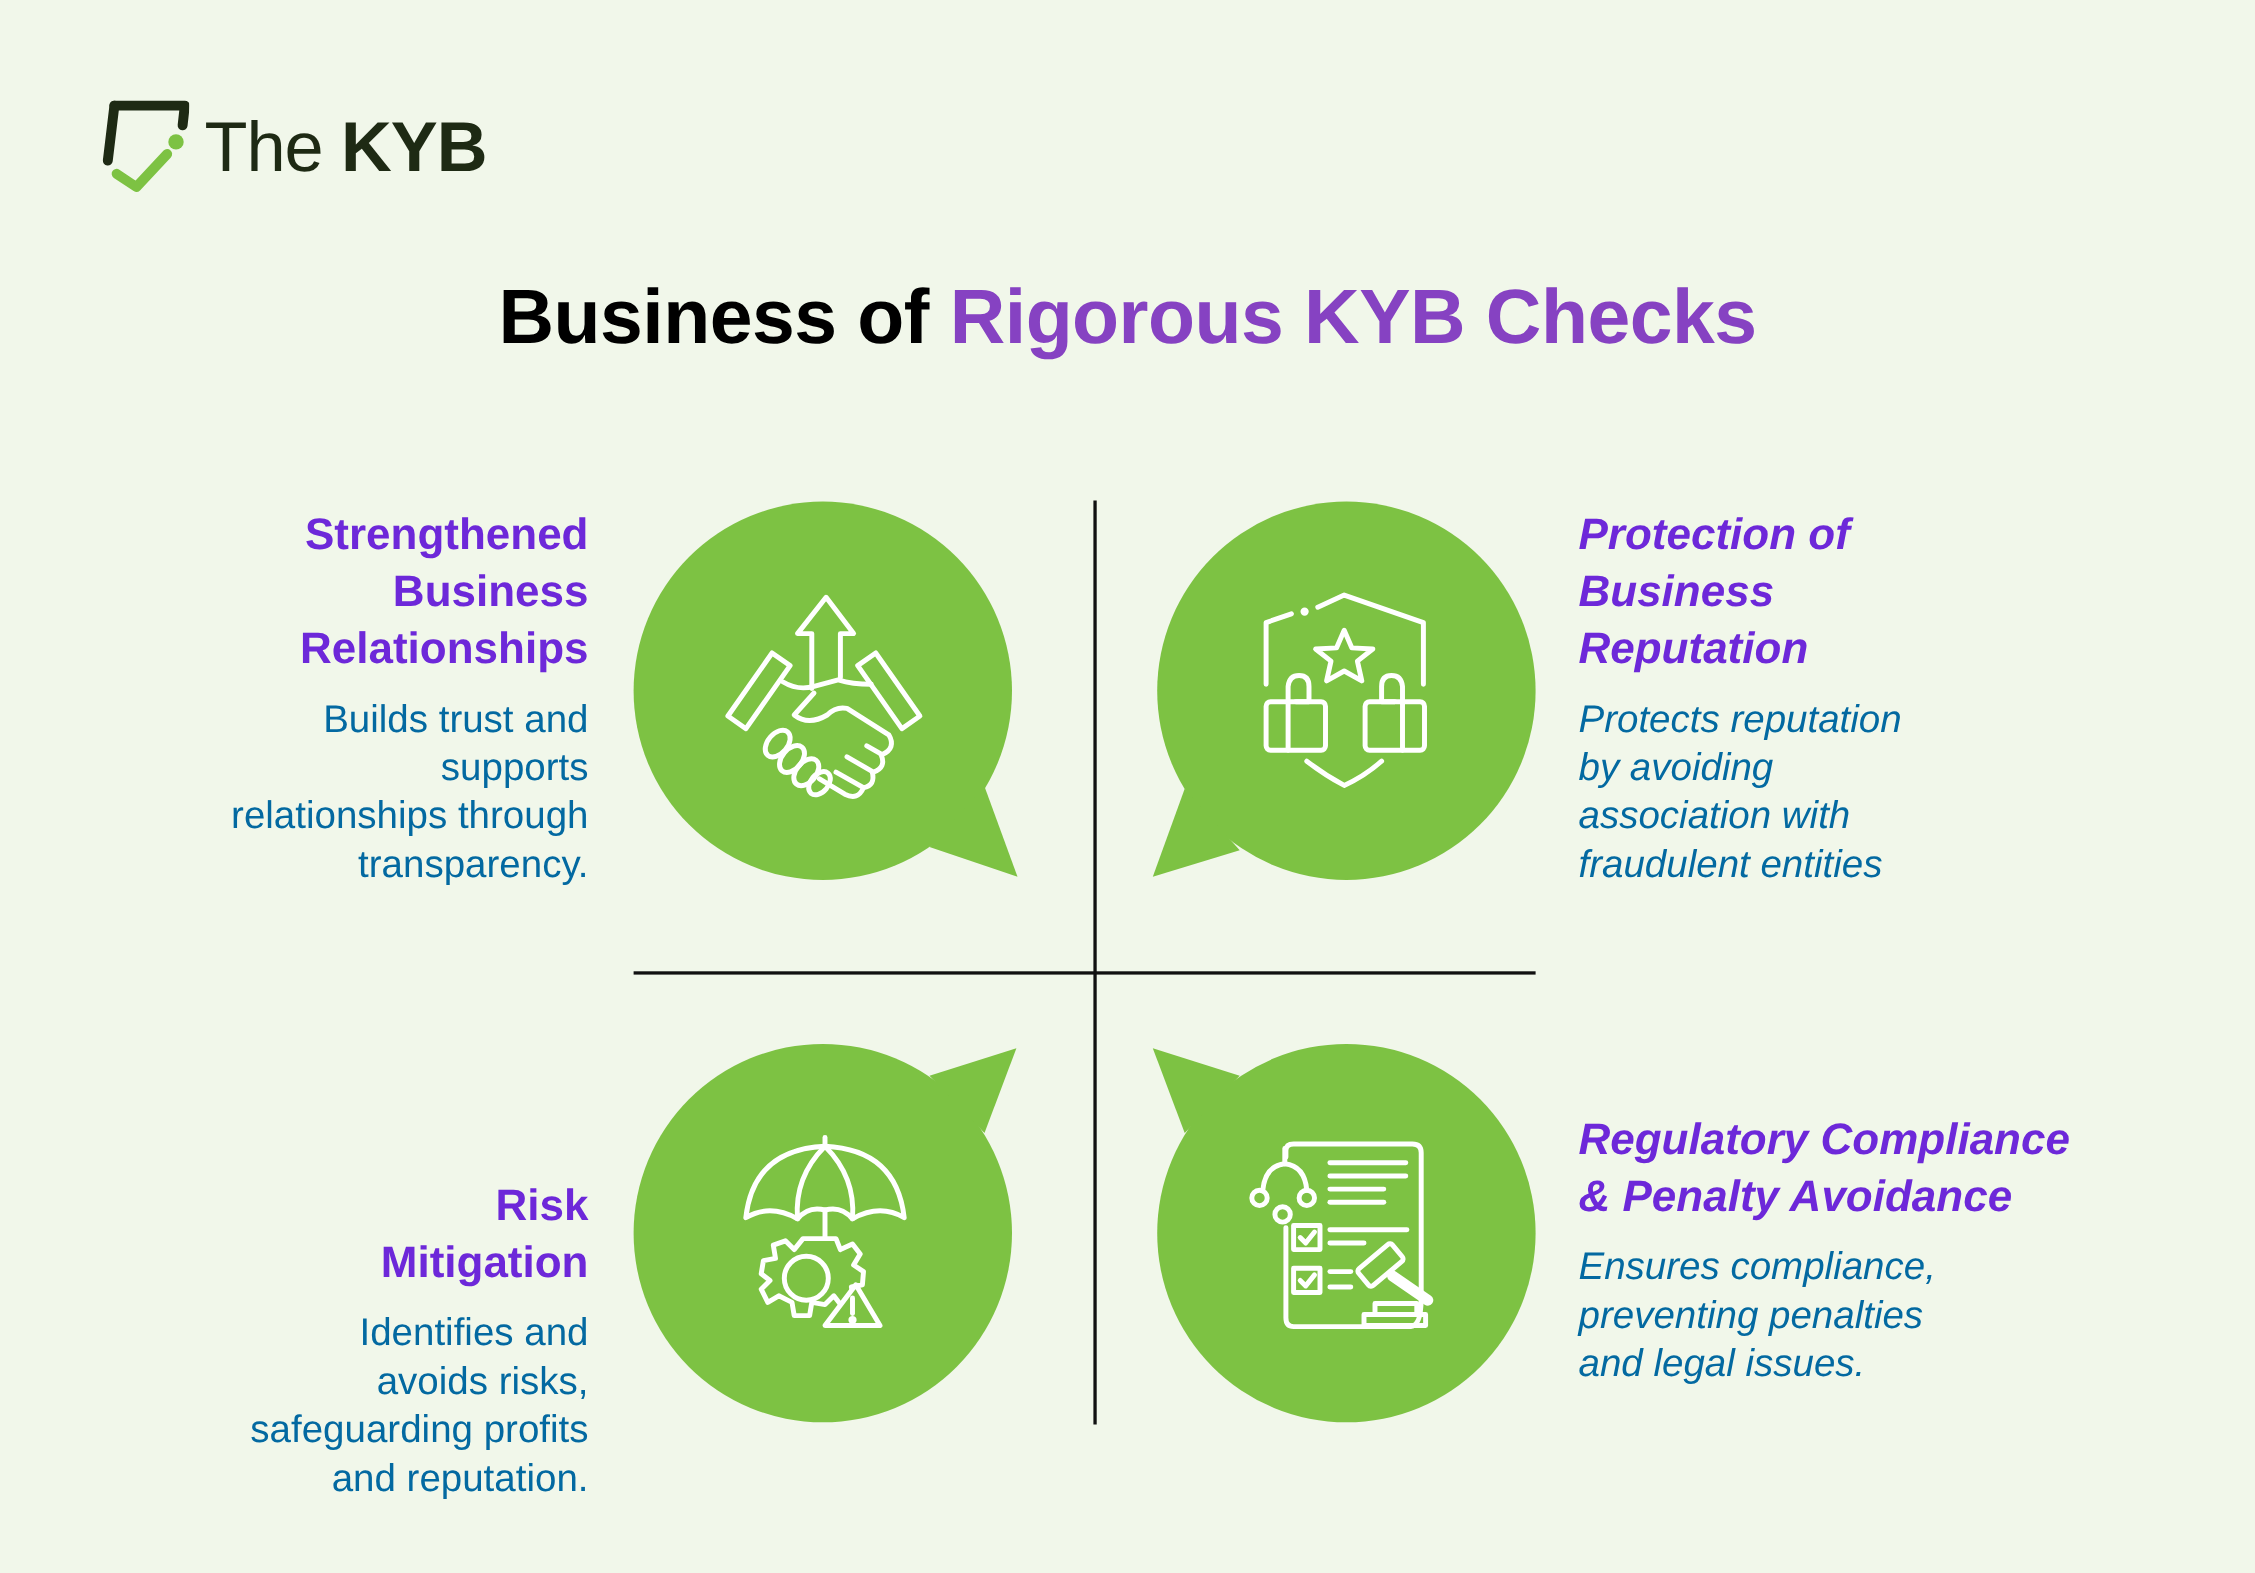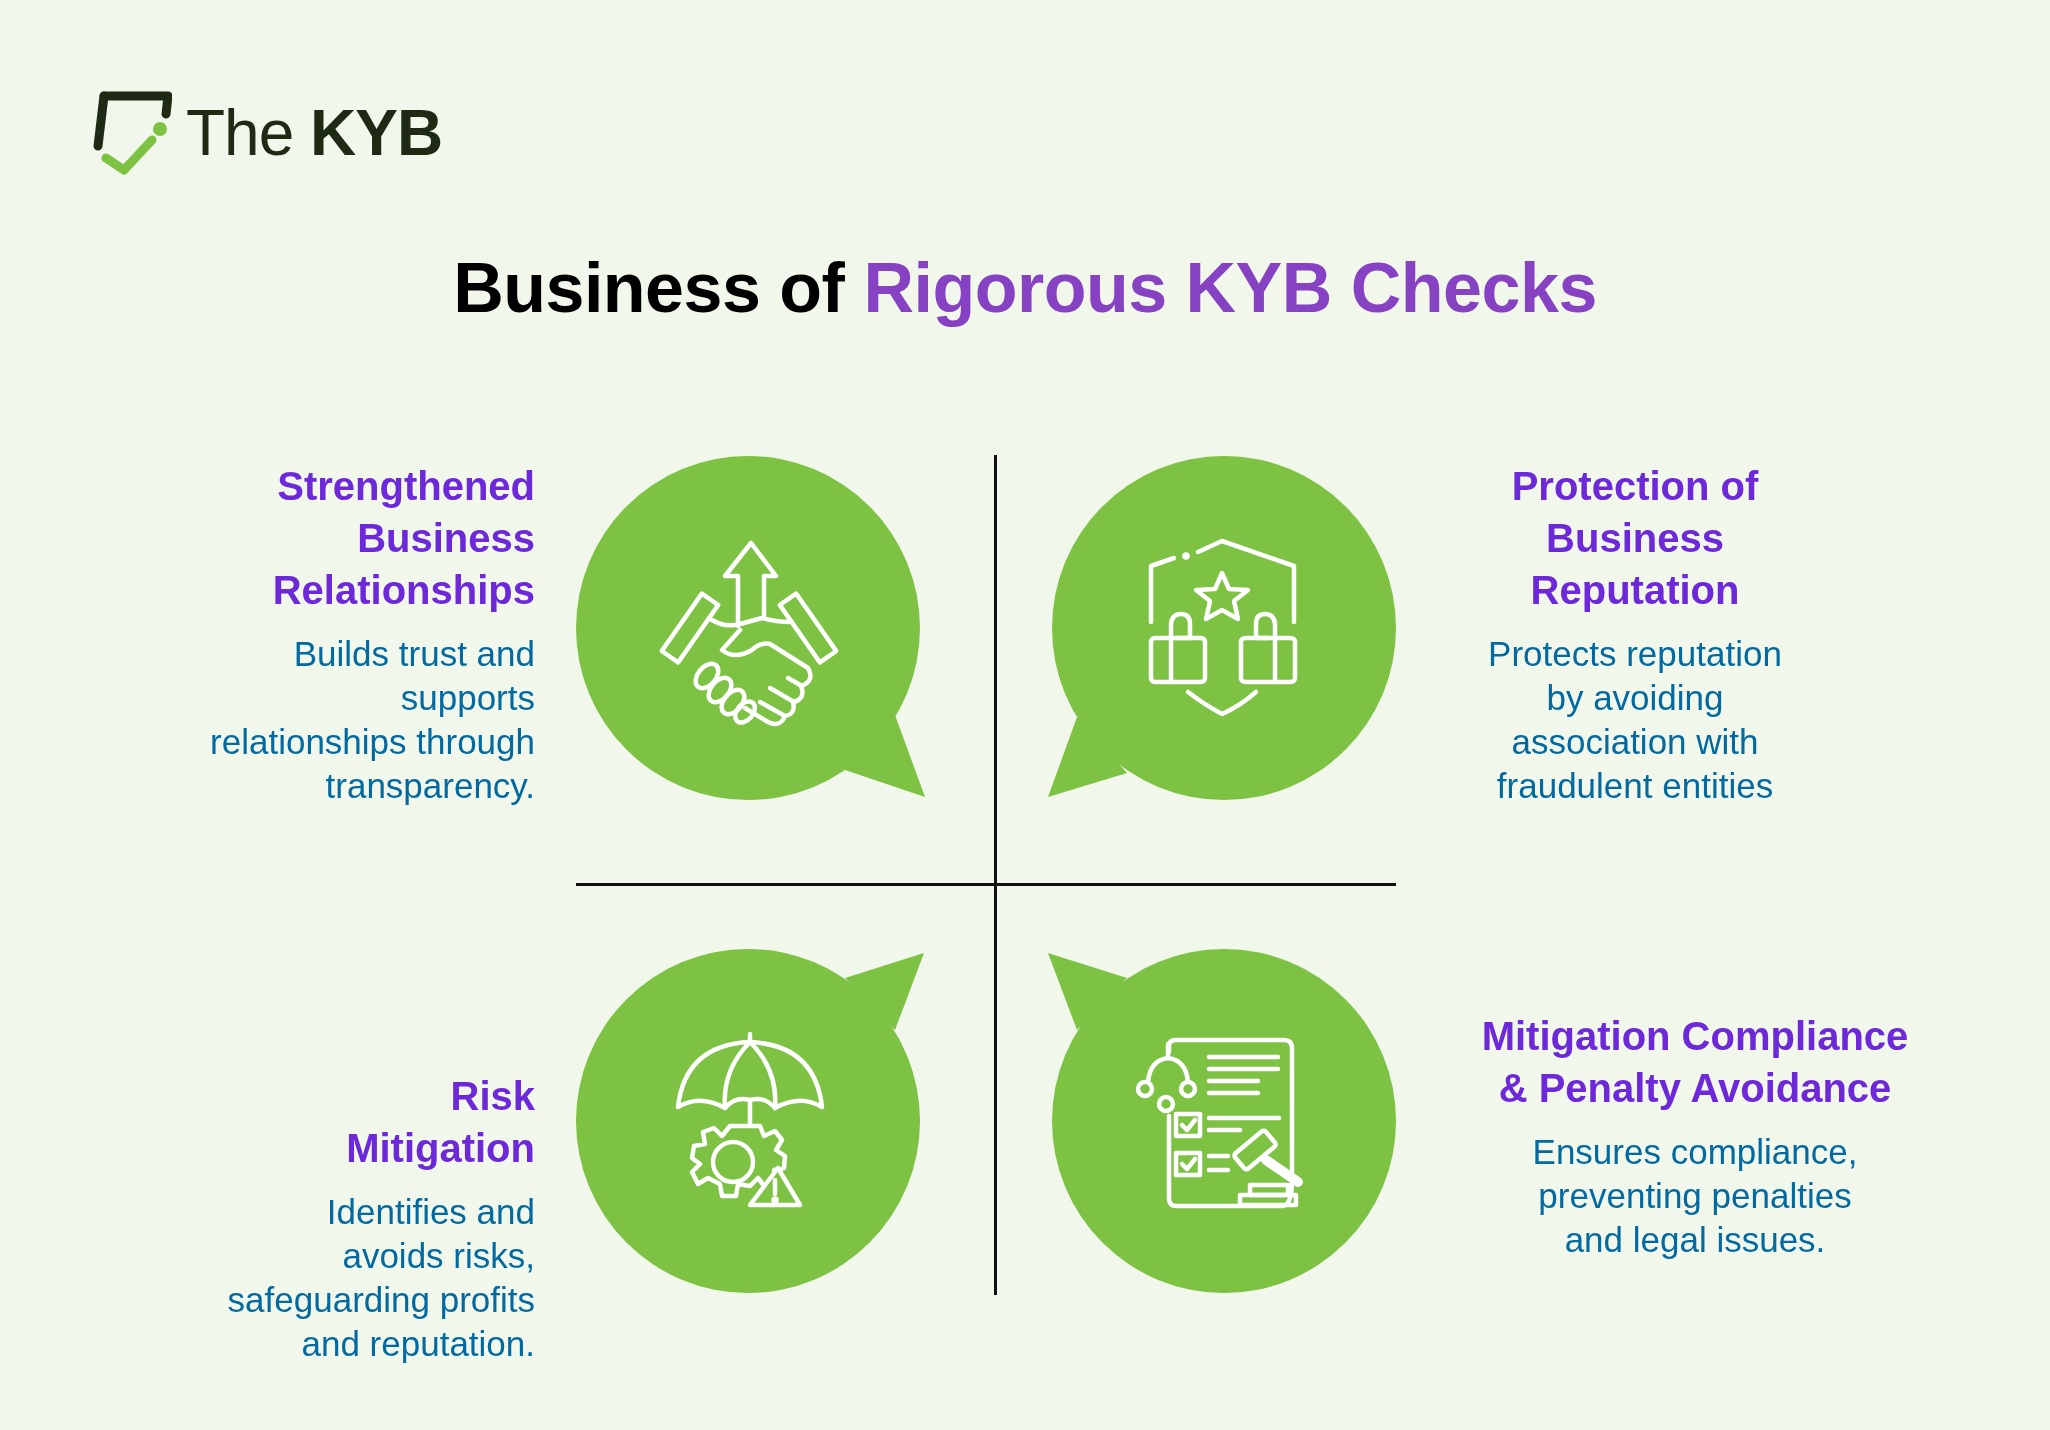--- a/index.html
+++ b/index.html
@@ -18,21 +18,21 @@
   .title {
     position: absolute; left: 0; top: 248px; width: 2050px; text-align: center;
     font-size: 70px; font-weight: 700; line-height: 80px; color: #000; letter-spacing: -0.5px;
   }
   .title .accent { color: #8642C2; }
   .vline { position: absolute; left: 994px; top: 455px; width: 3px; height: 840px; background: #111; }
   .hline { position: absolute; left: 576px; top: 883px; width: 820px; height: 3px; background: #111; }
   .bubbles { position: absolute; left: 0; top: 0; }
   .block { position: absolute; width: 420px; }
   .block.left { text-align: right; }
-  .block.right { text-align: center; }
+  .block.right { text-align: left; font-style: italic; }
   .heading {
     color: #6d28d9; font-weight: 700; font-size: 40px; line-height: 52px; margin: 0;
   }
   .desc {
     color: #0369a1; font-size: 35px; line-height: 44px; margin: 16px 0 0 0;
   }
   .b1 { left: 115px; top: 460px; }
   .b2 { left: 1435px; top: 460px; width: 400px; }
   .b3 { left: 115px; top: 1070px; }
   .b4 { left: 1435px; top: 1010px; width: 520px; }
@@ -182,21 +182,21 @@
   <p class="desc">
     <span class="line">Identifies and</span>
     <span class="line">avoids risks,</span>
     <span class="line">safeguarding profits</span>
     <span class="line">and reputation.</span>
   </p>
 </div>
 
 <div class="block right b4">
   <h2 class="heading">
-    <span class="line">Mitigation Compliance</span>
+    <span class="line">Regulatory Compliance</span>
     <span class="line">&amp; Penalty Avoidance</span>
   </h2>
   <p class="desc">
     <span class="line">Ensures compliance,</span>
     <span class="line">preventing penalties</span>
     <span class="line">and legal issues.</span>
   </p>
 </div>
 
 </body></html>

